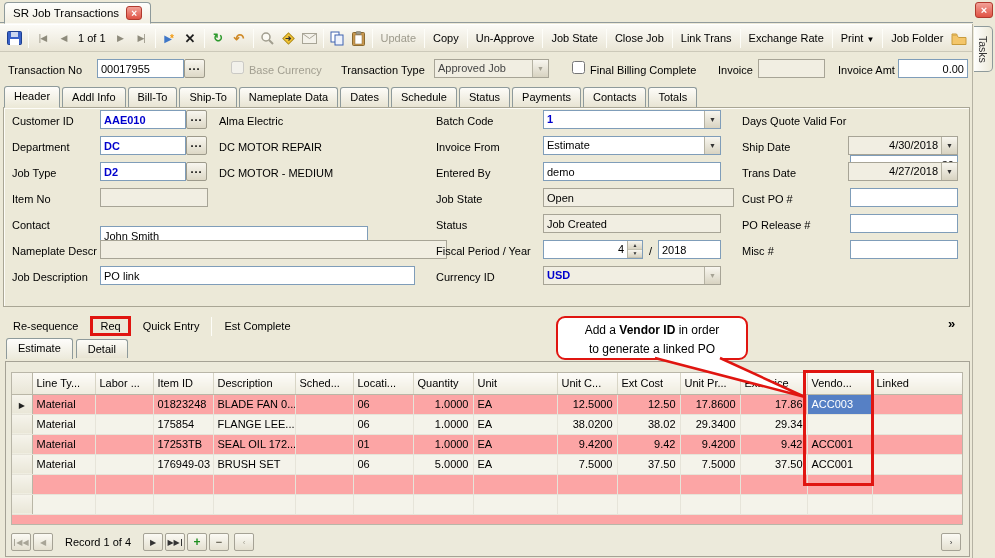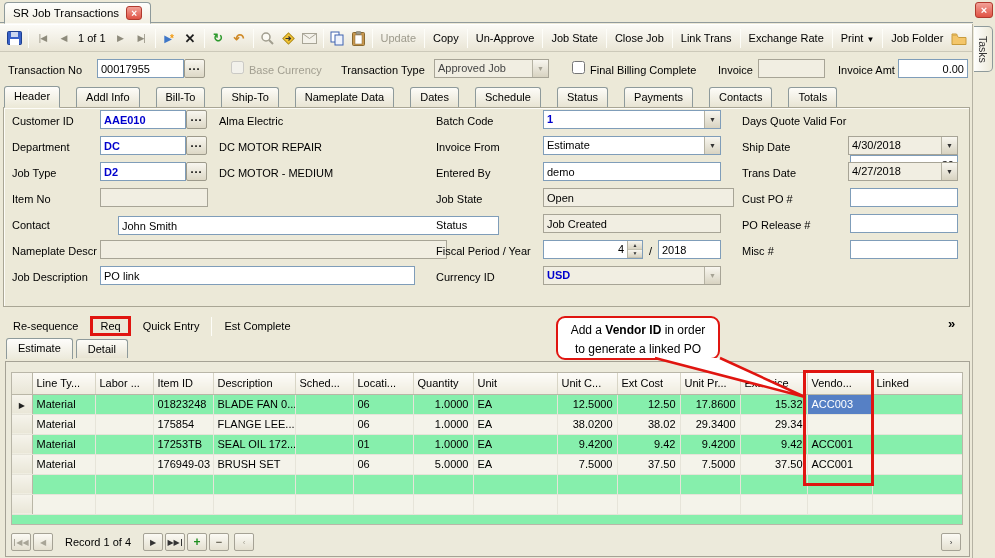--- a/index.html
+++ b/index.html
@@ -49,53 +49,53 @@
          font:11px "Liberation Sans",sans-serif; color:#000; }
   .inp.tr { text-align:right; }
   .inp.blue, .cval.blue { color:#0000cd;font-weight:bold; }
   .inp.ro { background:#f1eee2; border-color:#a7a496; }
   .dots { position:absolute; width:21px; height:19px; border:1px solid #9d9a8b;
           background:linear-gradient(#f8f6ef,#ddd8c6); border-radius:2px; font-weight:bold; letter-spacing:1px;
           display:flex; align-items:center; justify-content:center; padding-bottom:5px; }
   .combo { position:absolute; height:19px; border:1px solid #7f9db9; background:#fff; display:flex; }
   .combo.ro { background:#f1eee2; border-color:#a7a496; }
   .cval { flex:1; padding:2px 3px 0; overflow:hidden; white-space:nowrap; }
-  .cval.tr { text-align:left; }
+  .cval.tr { text-align:right; }
   .cbtn { width:16px; border-left:1px solid #b5b2a3; background:linear-gradient(#f8f6ef,#d8d3c1);
           display:flex; align-items:center; justify-content:center; font-size:7px; color:#333; }
   .cbtn.dis { color:#a5a294; }
   .chk { position:absolute; width:13px; height:13px; }
   .spinbox { position:absolute; height:19px; border:1px solid #7f9db9; background:#fff; display:flex; }
   .spinval { flex:1; text-align:right; padding:2px 3px 0; }
   .spinner { width:15px; border-left:1px solid #b5b2a3; display:flex; flex-direction:column; }
   .spinner span { flex:1; background:linear-gradient(#f8f6ef,#d8d3c1); border-bottom:1px solid #c5c2b2;
                   font-size:5px; color:#333; display:flex; align-items:center; justify-content:center; }
 
   
-  #maintabs { left:4px; top:86px; display:flex; align-items:flex-end; gap:16px; z-index:2;justify-content:center; }
+  #maintabs { left:4px; top:86px; display:flex; align-items:flex-end; gap:2px; z-index:2;justify-content:center; }
   .tab { height:20px; padding:3px 9px 0; background:linear-gradient(#fdfcf8,#e8e4d3);
          border:1px solid #8e9a9b; border-bottom:none; border-radius:3px 3px 0 0; }
   .tab.active { height:22px; background:linear-gradient(#fefdfb,#ece9d8); position:relative; z-index:3;
                 border-bottom:1px solid #ece9d8; margin-bottom:-1px; }
   #panel { left:3px; top:107px; width:967px; height:200px; border:1px solid #a9a695;
            box-shadow:inset 1px 1px 0 #fdfcf7; background:#ece9d8; }
 
   
   #dtoolbar { left:4px; top:313px; height:26px; display:flex; align-items:center; }
   .dlink { padding:0 9px; }
   #reqbox { border:3px solid #e01510; padding:1px 7px; margin:0 3px; }
   #overflow { left:948px; top:316px; font-size:13px; font-weight:bold; }
   #subtabs { left:6px; top:338px; display:flex; align-items:flex-end; gap:3px; z-index:2; }
   .dtab { padding:3px 11px; background:linear-gradient(#fdfcf8,#e8e4d3); border:1px solid #8e9a9b;
           border-bottom:none; border-radius:3px 3px 0 0; }
   .dtab.active { background:linear-gradient(#fefdfb,#eceadb); padding-bottom:5px; margin-bottom:-1px; z-index:3; position:relative; }
 
   
   #gridpanel { left:5px; top:361px; width:965px; height:196px; background:#eceadb; border:1px solid #a5a295; }
-  #gridwhite { left:5px; top:10px; width:952px; height:153px; background:#86efac; border:1px solid #b9b6a8; overflow:hidden; }
+  #gridwhite { left:5px; top:10px; width:952px; height:153px; background:#fca5a5; border:1px solid #b9b6a8; overflow:hidden; }
   table.grid { border-collapse:collapse; table-layout:fixed; width:950px; font-size:11px; }
   .grid th { background:linear-gradient(#fdfcf9,#efecdf); border-right:1px solid #d8d5c6; border-bottom:1px solid #b9b6a6;
              height:21px; font-weight:400; text-align:left; padding:0 4px; overflow:hidden; white-space:nowrap; }
   .grid td { height:20px; border-right:1px solid #e6e4d9; border-bottom:1px solid #e6e4d9;
              padding:0 4px; overflow:hidden; white-space:nowrap; }
   .grid td.selcol, .grid th.selcol { background:linear-gradient(#f6f4ec,#e9e6d7); border-right:1px solid #b9b6a6; text-align:center; padding:0; }
   .grid tr.alt td { background:#f4f3ea; }
   .grid tr.alt td.selcol { background:linear-gradient(#f6f4ec,#e9e6d7); }
   .grid td.num { text-align:right; }
   .grid td.sel { background:#5680c5; color:#fff; }
@@ -105,21 +105,21 @@
           border-radius:2px; display:flex; align-items:center; justify-content:center; font-size:8px; color:#333; flex:none; }
   .nbtn.dis { color:#a8a597; }
   .nbtn .bar { width:1px; height:7px; background:currentColor; margin:0 1px; }
   .plus { color:#1f8f1f; font-weight:bold; font-size:12px; }
   .minus { color:#6e6b5e; font-weight:bold; font-size:11px; }
   #rlabel { padding:0 10px; }
   .rtrack { flex:1; display:flex; justify-content:space-between; align-items:center; margin-left:3px; }
 
   
   #vendorbox { left:803px; top:370px; width:71px; height:116px; border:3px solid #e01510; z-index:7; }
-  #callout { left:556px; top:316px; width:164px; height:44px; background:#fff; border:2px solid #e01510;
+  #callout { left:556px; top:316px; width:192px; height:44px; background:#fff; border:2px solid #e01510;
              border-radius:9px; z-index:9; text-align:center; font-size:12px; line-height:19px; padding-top:3px; }
   #callout b { font-weight:bold; }
   #tail { left:600px; top:355px; z-index:10; }
 </style>
 </head>
 <body>
 
 <div class="abs" id="tabbar"></div>
 <div class="abs" id="doctab">
   <span>SR Job Transactions</span>
@@ -280,21 +280,21 @@
 <input class="inp blue" style="left: 100px; top: 162px; width: 86px;" readonly="" value="D2">
 <span class="dots" style="left:186px;top:162px">
     <span>...</span>
   </span>
 <span class="lbl" style="left:219px;top:166px">DC MOTOR - MEDIUM</span>
 
 <span class="lbl" style="left:12px;top:192px">Item No</span>
 <input class="inp ro" style="left: 100px; top: 188px; width: 108px;" readonly="" value="">
 
 <span class="lbl" style="left:12px;top:218px">Contact</span>
-<input class="inp" style="left: 100px; top: 216px; width: 381px; margin-left: 18px;" readonly="" value="John Smith">
+<input class="inp" style="left: 100px; top: 226px; width: 268px;" readonly="" value="John Smith">
 
 <span class="lbl" style="left:12px;top:244px">Nameplate Descr</span>
 <input class="inp ro" style="left: 100px; top: 240px; width: 347px;" readonly="" value="">
 
 <span class="lbl" style="left:12px;top:270px">Job Description</span>
 <input class="inp" style="left: 100px; top: 266px; width: 315px;" readonly="" value="PO link">
 
 <span class="lbl" style="left:436px;top:114px">Batch Code</span>
 <div class="combo" style="left:543px;top:110px;width:178px">
   <span class="cval blue">1</span>
@@ -404,21 +404,21 @@
         <td></td>
         <td>01823248</td>
         <td>BLADE FAN 0...</td>
         <td></td>
         <td>06</td>
         <td class="num">1.0000</td>
         <td>EA</td>
         <td class="num">12.5000</td>
         <td class="num">12.50</td>
         <td class="num">17.8600</td>
-        <td class="num">15.32</td>
+        <td class="num">17.86</td>
         <td class="sel">ACC003</td>
         <td></td>
       </tr>
       <tr class="alt">
         <td class="selcol"></td>
         <td>Material</td>
         <td></td>
         <td>175854</td>
         <td>FLANGE LEE...</td>
         <td></td>

